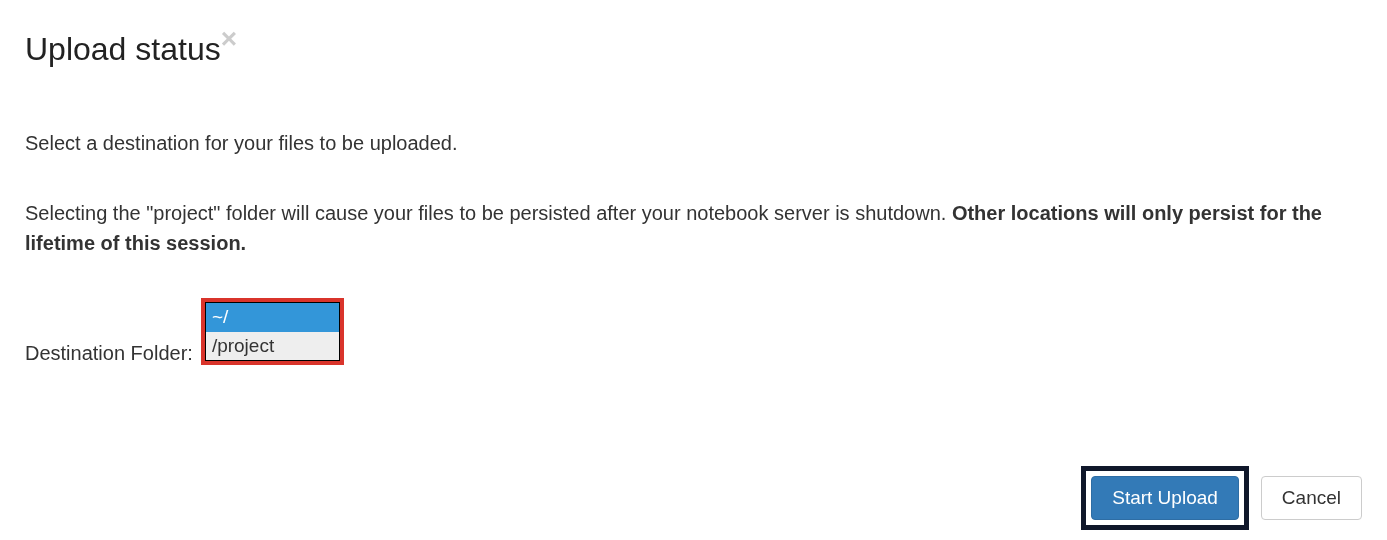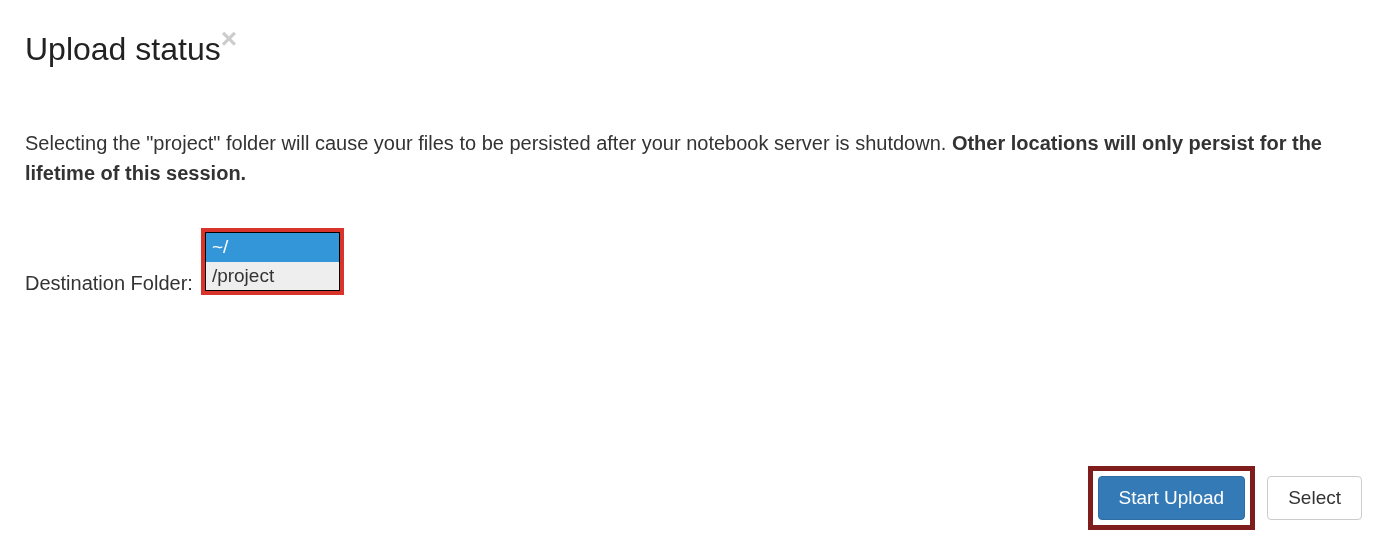--- a/index.html
+++ b/index.html
@@ -82,21 +82,21 @@
       color: #333;
     }
     .footer {
       position: absolute;
       bottom: 10px;
       right: 25px;
       display: flex;
       align-items: center;
     }
     .start-wrap {
-      border: 5px solid #7f1d1d;
+      border: 5px solid #0f172a;
       padding: 5px;
       margin-right: 12px;
       display: inline-block;
     }
     .btn {
       font-size: 19px;
       padding: 10px 20px;
       border-radius: 4px;
       cursor: pointer;
       display: inline-block;
@@ -116,34 +116,35 @@
   </style>
 </head>
 <body>
 
 <div class="header">
   <h1 class="title">Upload status</h1>
   <span class="close-icon">×</span>
 </div>
 
 <div class="body">
+  <p class="instruction-1">Select a destination for your files to be uploaded.</p>
 
   <p class="instruction-2">
     <span>Selecting the "project" folder will cause your files to be persisted after your notebook server is shutdown. </span><span class="bold">Other locations will only persist for the lifetime of this session.</span>
   </p>
 
   <div class="dest-row">
     <span class="dest-label">Destination Folder: </span>
     <div class="select-wrap">
       <div class="select-box">
         <div class="opt opt-selected">~/</div>
         <div class="opt opt-other">/project</div>
       </div>
     </div>
   </div>
 </div>
 
 <div class="footer">
   <span class="start-wrap">
     <button class="btn btn-primary">Start Upload</button>
   </span>
-  <button class="btn btn-default">Select</button>
+  <button class="btn btn-default">Cancel</button>
 </div>
 
 </body></html>

